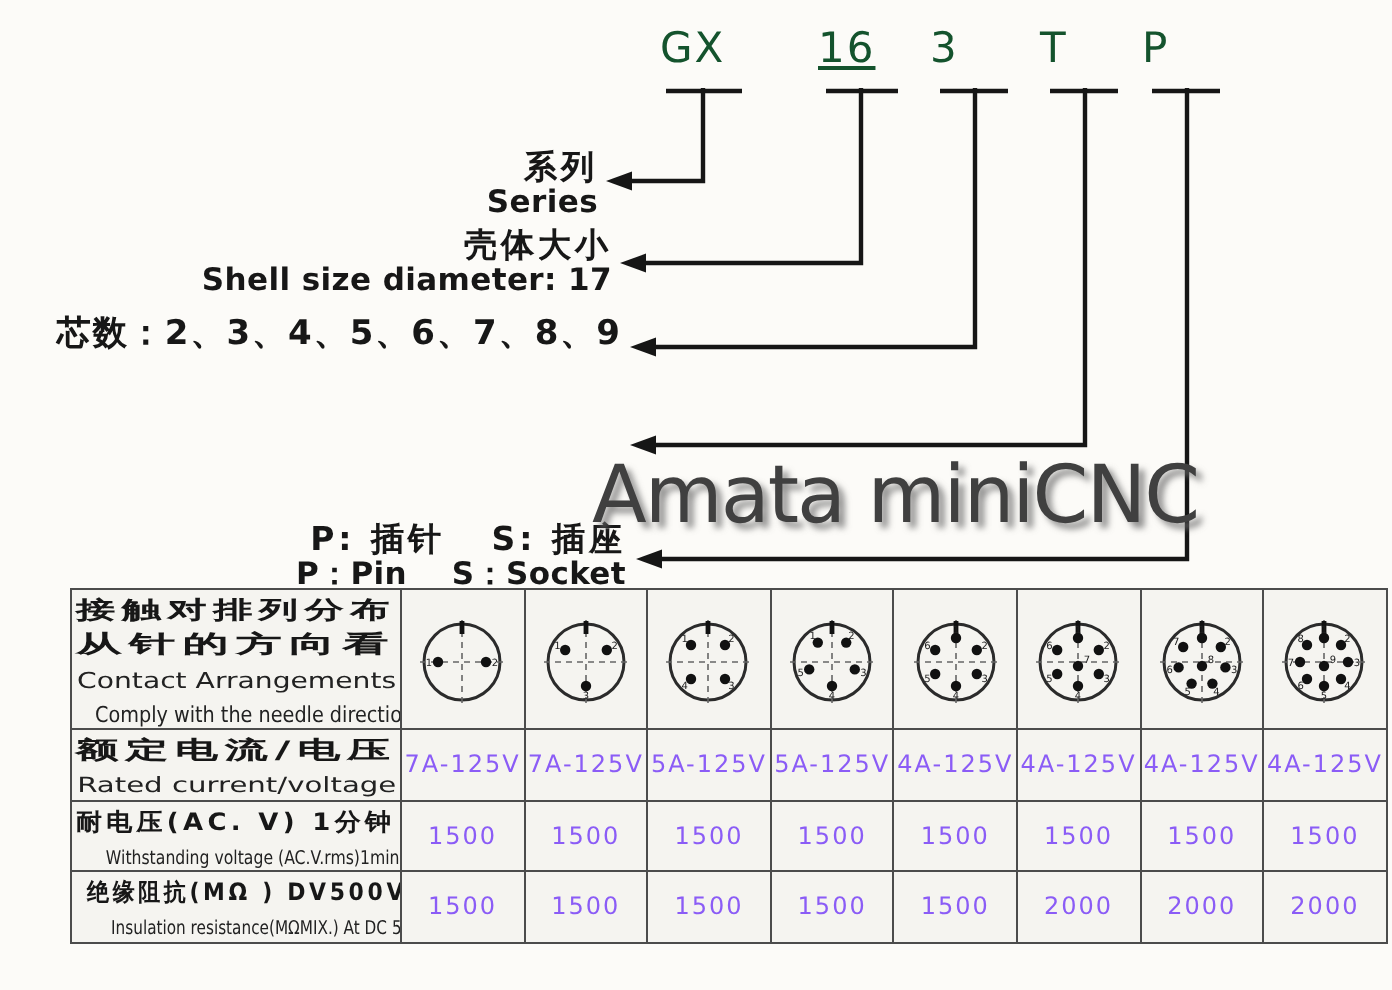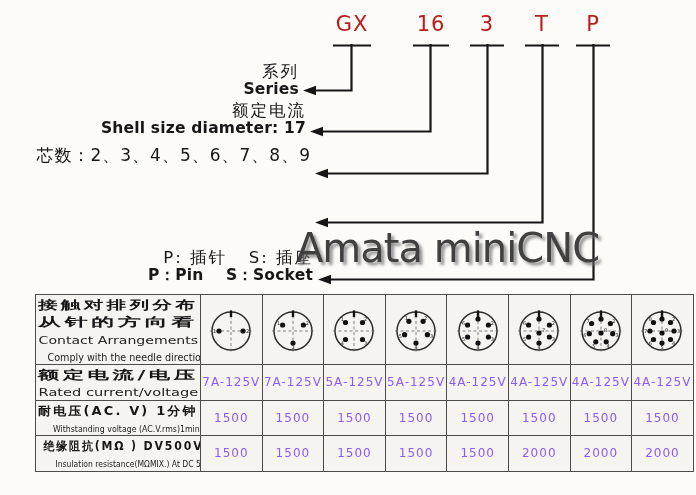--- a/index.html
+++ b/index.html
@@ -5,26 +5,26 @@
   html,body{margin:0;padding:0;background:#ffffff;}
   .page{
     position:relative;width:696px;height:495px;overflow:hidden;
     background:#fcfbf8;
     font-family:"DejaVu Sans","Liberation Sans",sans-serif;
     color:#171717;
   }
   
   .conn-svg{position:absolute;left:0;top:0;pointer-events:none;}
   .code{
-    position:absolute;top:12px;width:44px;text-align:center;
-    font-size:21px;letter-spacing:1px;color:#b91c1c;
+    position:absolute;top:12px;width:44px;text-align:left;
+    font-size:21px;letter-spacing:1px;color:#14532d;
   }
   .lab-block{position:absolute;text-align:right;line-height:1.12;}
   .lab{white-space:pre;display:block;font-weight:bold;}
-  .lab-zh{font-size:16.5px;font-weight:normal;letter-spacing:2px;}
+  .lab-zh{font-size:16.5px;font-weight:bold;letter-spacing:2px;margin-top:12px;}
   .lab-en{font-size:15.5px;letter-spacing:0.2px;}
   .lab-big .lab-zh{font-size:17px;letter-spacing:1px;}
   .lab-big .lab-en{font-size:16.5px;}
   
   .watermark{
     position:absolute;left:296px;top:225px;
     font-size:40px;font-weight:normal;letter-spacing:-1px;
     color:#404040;text-shadow:3px 3px 3px rgba(110,110,110,0.75);
     white-space:pre;
   }
@@ -71,31 +71,31 @@
     <g fill="#161616" stroke="none">
       <polygon points="303,90.5 316,85.8 316,95.2"></polygon>
       <polygon points="310,131.5 323,126.8 323,136.2"></polygon>
       <polygon points="315,173.5 328,168.8 328,178.2"></polygon>
       <polygon points="315,222.5 328,217.8 328,227.2"></polygon>
       <polygon points="318,279.5 331,274.8 331,284.2"></polygon>
     </g>
   </svg>
 
   <div class="code" style="left:330px;">GX</div>
-  <div class="code" style="left:409px;">16</div>
+  <div class="code" style="left:409px;text-decoration:underline;">16</div>
   <div class="code" style="left:465px;">3</div>
   <div class="code" style="left:520px;">T</div>
   <div class="code" style="left:571px;">P</div>
 
   <div class="lab-block" style="top:63px;right:397px;">
     <span class="lab lab-zh">系列</span>
     <span class="lab lab-en">Series</span>
   </div>
   <div class="lab-block" style="top:102px;right:390px;">
-    <span class="lab lab-zh">额定电流</span>
+    <span class="lab lab-zh">壳体大小</span>
     <span class="lab lab-en">Shell size diameter: 17</span>
   </div>
   <div class="lab-block lab-big" style="top:146px;right:385px;">
     <span class="lab lab-zh">芯数：2、3、4、5、6、7、8、9</span>
   </div>
   <div class="lab-block" style="top:249px;right:383px;">
     <span class="lab lab-zh">P: 插针   S: 插座</span>
     <span class="lab lab-en">P：Pin    S：Socket</span>
   </div>
 

